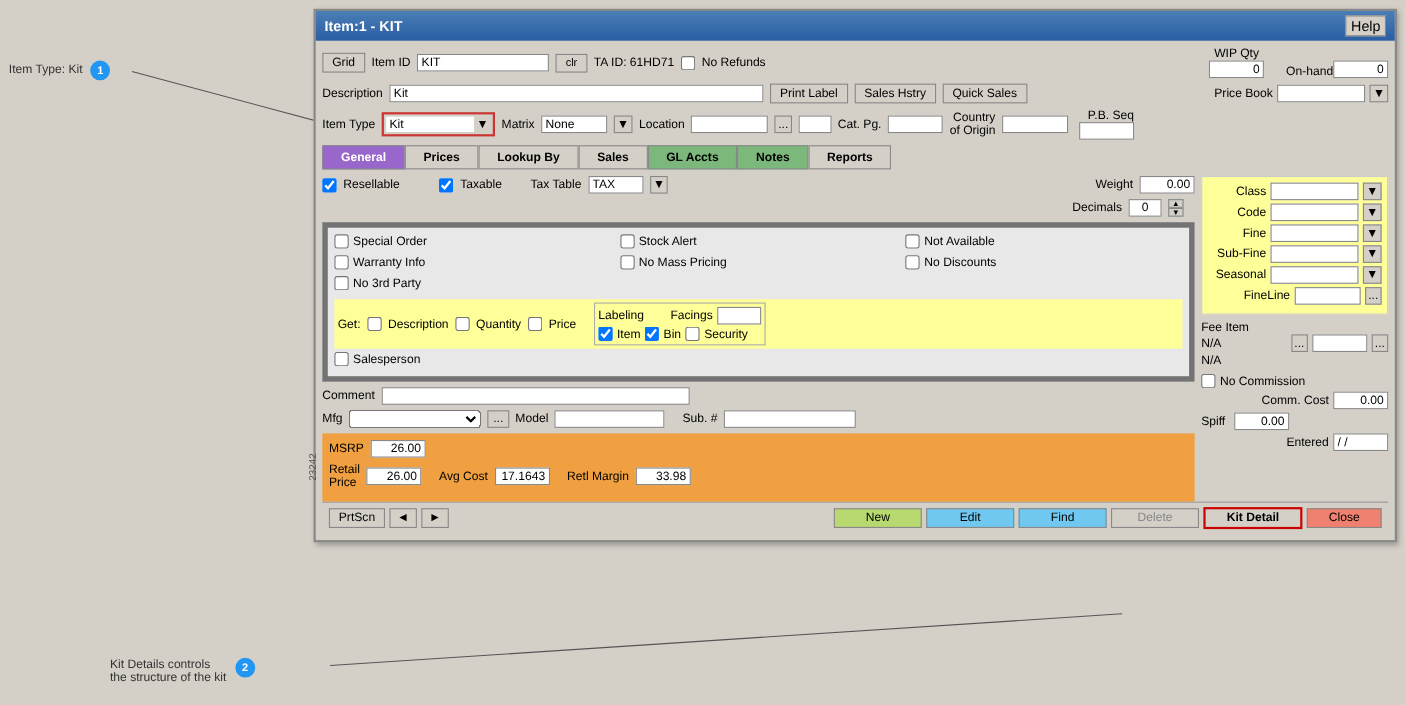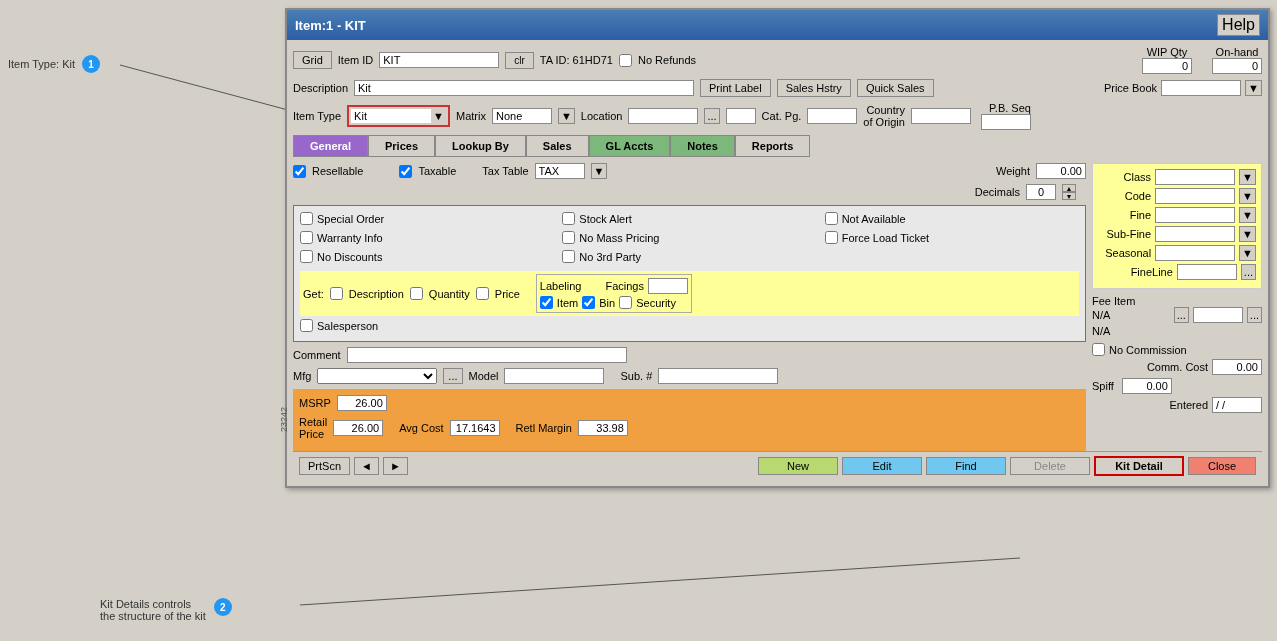--- a/index.html
+++ b/index.html
@@ -5,21 +5,21 @@
     * { box-sizing: border-box; margin: 0; padding: 0; }
     body { font-family: Arial, sans-serif; font-size: 11px; background: #d4d0c8; width: 1277px; height: 641px; position: relative; overflow: hidden; }
     
     .annotation { position: absolute; color: #333; font-size: 11px; }
     .annotation-bubble { display: inline-flex; align-items: center; justify-content: center; width: 18px; height: 18px; border-radius: 50%; background: #2196F3; color: white; font-size: 10px; font-weight: bold; margin-left: 4px; }
 
     .main-window { position: absolute; left: 285px; top: 8px; width: 985px; background: #d4d0c8; border: 2px solid #888; box-shadow: 2px 2px 5px rgba(0,0,0,0.3); }
     
     .title-bar { background: linear-gradient(to bottom, #4a7eb5, #2b5ea3); color: white; padding: 4px 8px; font-size: 13px; font-weight: bold; display: flex; justify-content: space-between; align-items: center; }
     .title-bar-buttons { display: flex; gap: 4px; }
-    .title-bar-btn { background: #d4d0c8; border: 1px solid #888; font-size: 16px; padding: 1px 4px; cursor: pointer; margin-left: 30px; }
+    .title-bar-btn { background: #d4d0c8; border: 1px solid #888; font-size: 13px; padding: 1px 4px; cursor: pointer; margin-left: 30px; }
 
     .content { padding: 6px; }
     
     .row { display: flex; align-items: center; gap: 6px; margin-bottom: 5px; }
     
     label { font-size: 11px; white-space: nowrap; }
     
     input[type="text"] { border: 1px solid #888; padding: 1px 3px; font-size: 11px; background: white; }
     
     .input-cyan { background: #b0f0f0; }
@@ -32,21 +32,21 @@
     .tab.prices { background: #d4d0c8; }
     .tab.lookup { background: #d4d0c8; }
     .tab.sales { background: #d4d0c8; }
     .tab.glaccts { background: #7cb87c; }
     .tab.notes-tab { background: #7cb87c; }
     .tab.reports { background: #d4d0c8; }
 
     .checkbox-row { display: flex; align-items: center; gap: 4px; margin-bottom: 3px; }
     .checkbox-row input { margin: 0; }
 
-    .options-box { border: 1px solid #737373; background: #e8e8e8; padding: 6px; margin-top: 4px; }
+    .options-box { border: 5px solid #737373; background: #e8e8e8; padding: 6px; margin-top: 4px; }
     .right-field-row { display: flex; align-items: center; justify-content: flex-end; gap: 4px; margin-bottom: 3px; }
     .fee-row { display: flex; align-items: center; gap: 4px; margin-bottom: 2px; }
 
     .bottom-bar { display: flex; align-items: center; gap: 4px; padding: 4px 6px; background: #d4d0c8; border-top: 1px solid #999; }
     .btn-nav { padding: 2px 6px; }
     .btn-new { background: #b8d870; }
     .btn-edit { background: #70c8f0; }
     .btn-find { background: #70c8f0; }
     .btn-delete { background: #d4d0c8; color: #888; }
     .btn-kitdetail { background: #d4d0c8; border: 2px solid #cc0000; font-weight: bold; }
@@ -92,21 +92,21 @@
       <button class="btn" style="font-size:10px;">clr</button>
       <span class="ta-id"><span>TA ID:</span> <span>61HD71</span></span>
       <input type="checkbox" style="">
       <label>No Refunds</label>
 
       <div style="margin-left:auto; display:flex; gap:20px;">
         <div style="display:flex;flex-direction:column;align-items:center;">
           <label>WIP Qty</label>
           <input type="text" class="inline-num" value="0" style="">
         </div>
-        <div style="display:flex;flex-direction:column;align-items:center;">
+        <div style="display:flex;align-items:flex-end;">
           <label>On-hand</label>
           <input type="text" class="inline-num" value="0" style="">
         </div>
       </div>
     </div>
 
     <div class="row">
       <label>Description</label>
       <input type="text" style="width: 340px;" value="Kit">
       <button class="btn">Print Label</button>
@@ -197,24 +197,20 @@
               <input type="checkbox" style="">
               <label>Not Available</label>
             </div>
             <div class="checkbox-row">
               <input type="checkbox" style="">
               <label>Warranty Info</label>
             </div>
             <div class="checkbox-row">
               <input type="checkbox" style="">
               <label>No Mass Pricing</label>
-            </div>
-            <div class="checkbox-row">
-              <input type="checkbox" style="">
-              <label>Force Load Ticket</label>
             </div>
             <div class="checkbox-row">
               <input type="checkbox" style="">
               <label>No Discounts</label>
             </div>
             <div class="checkbox-row">
               <input type="checkbox" style="">
               <label>No 3rd Party</label>
             </div>
           </div>

